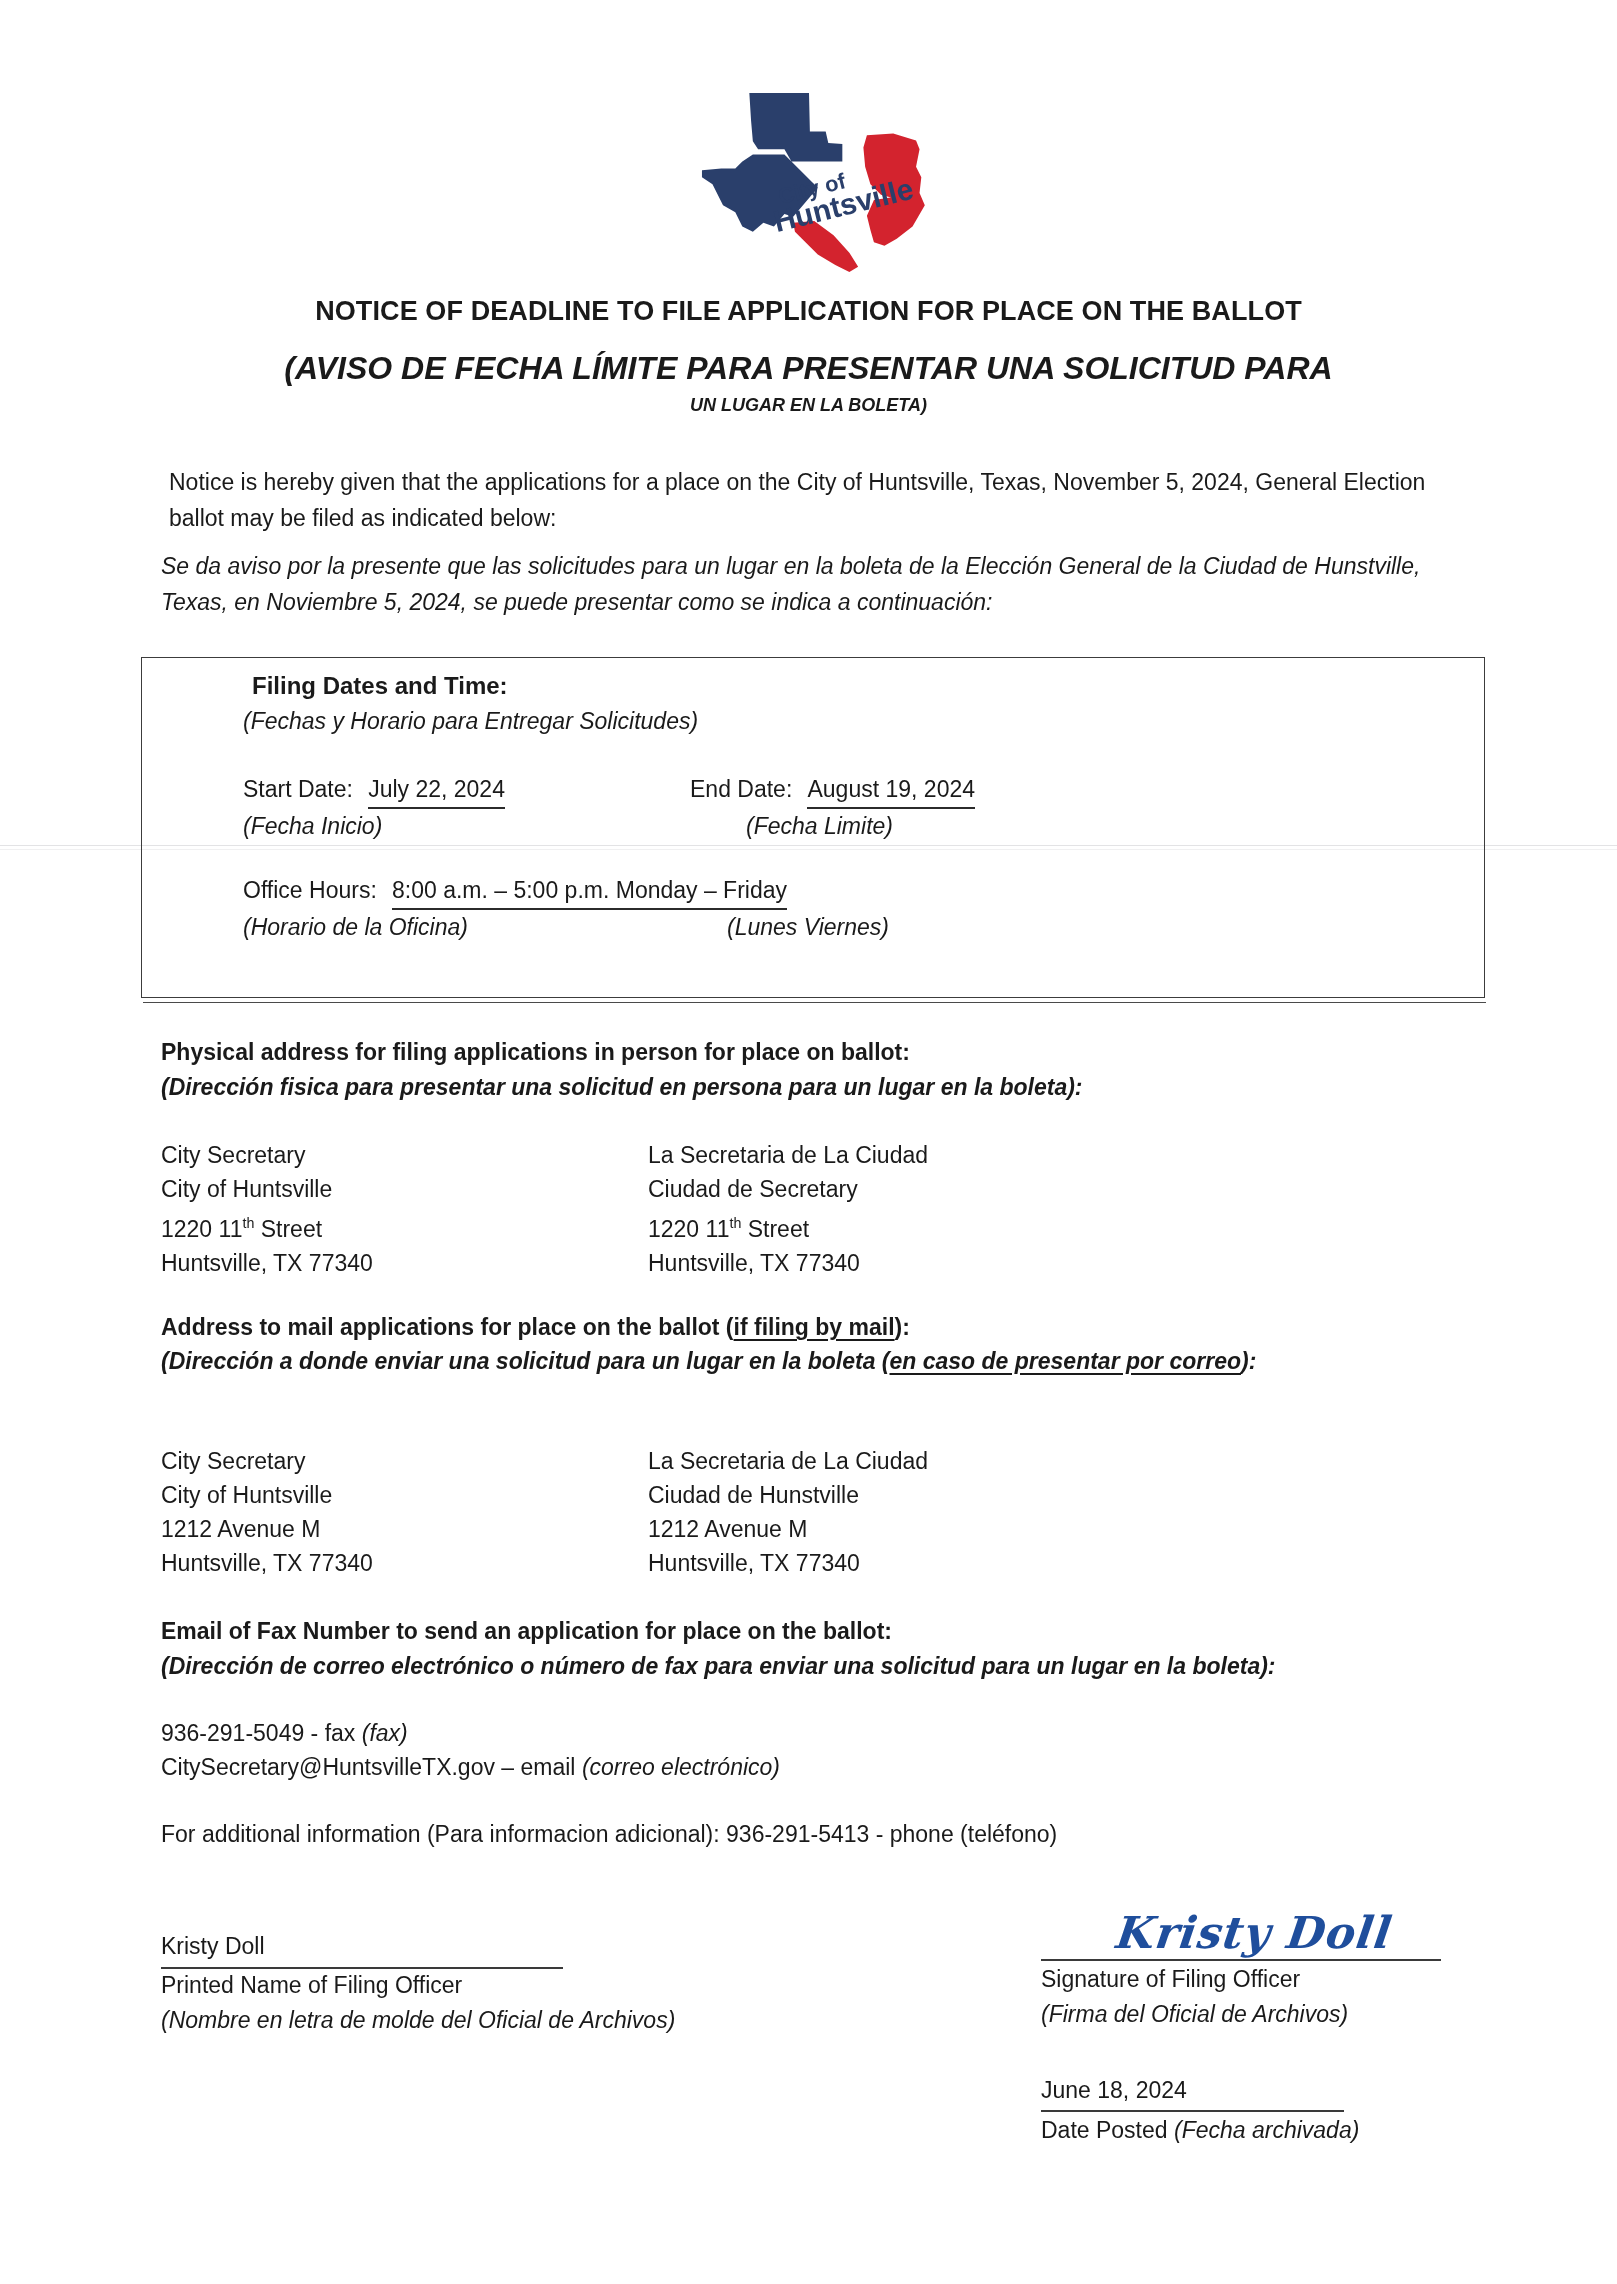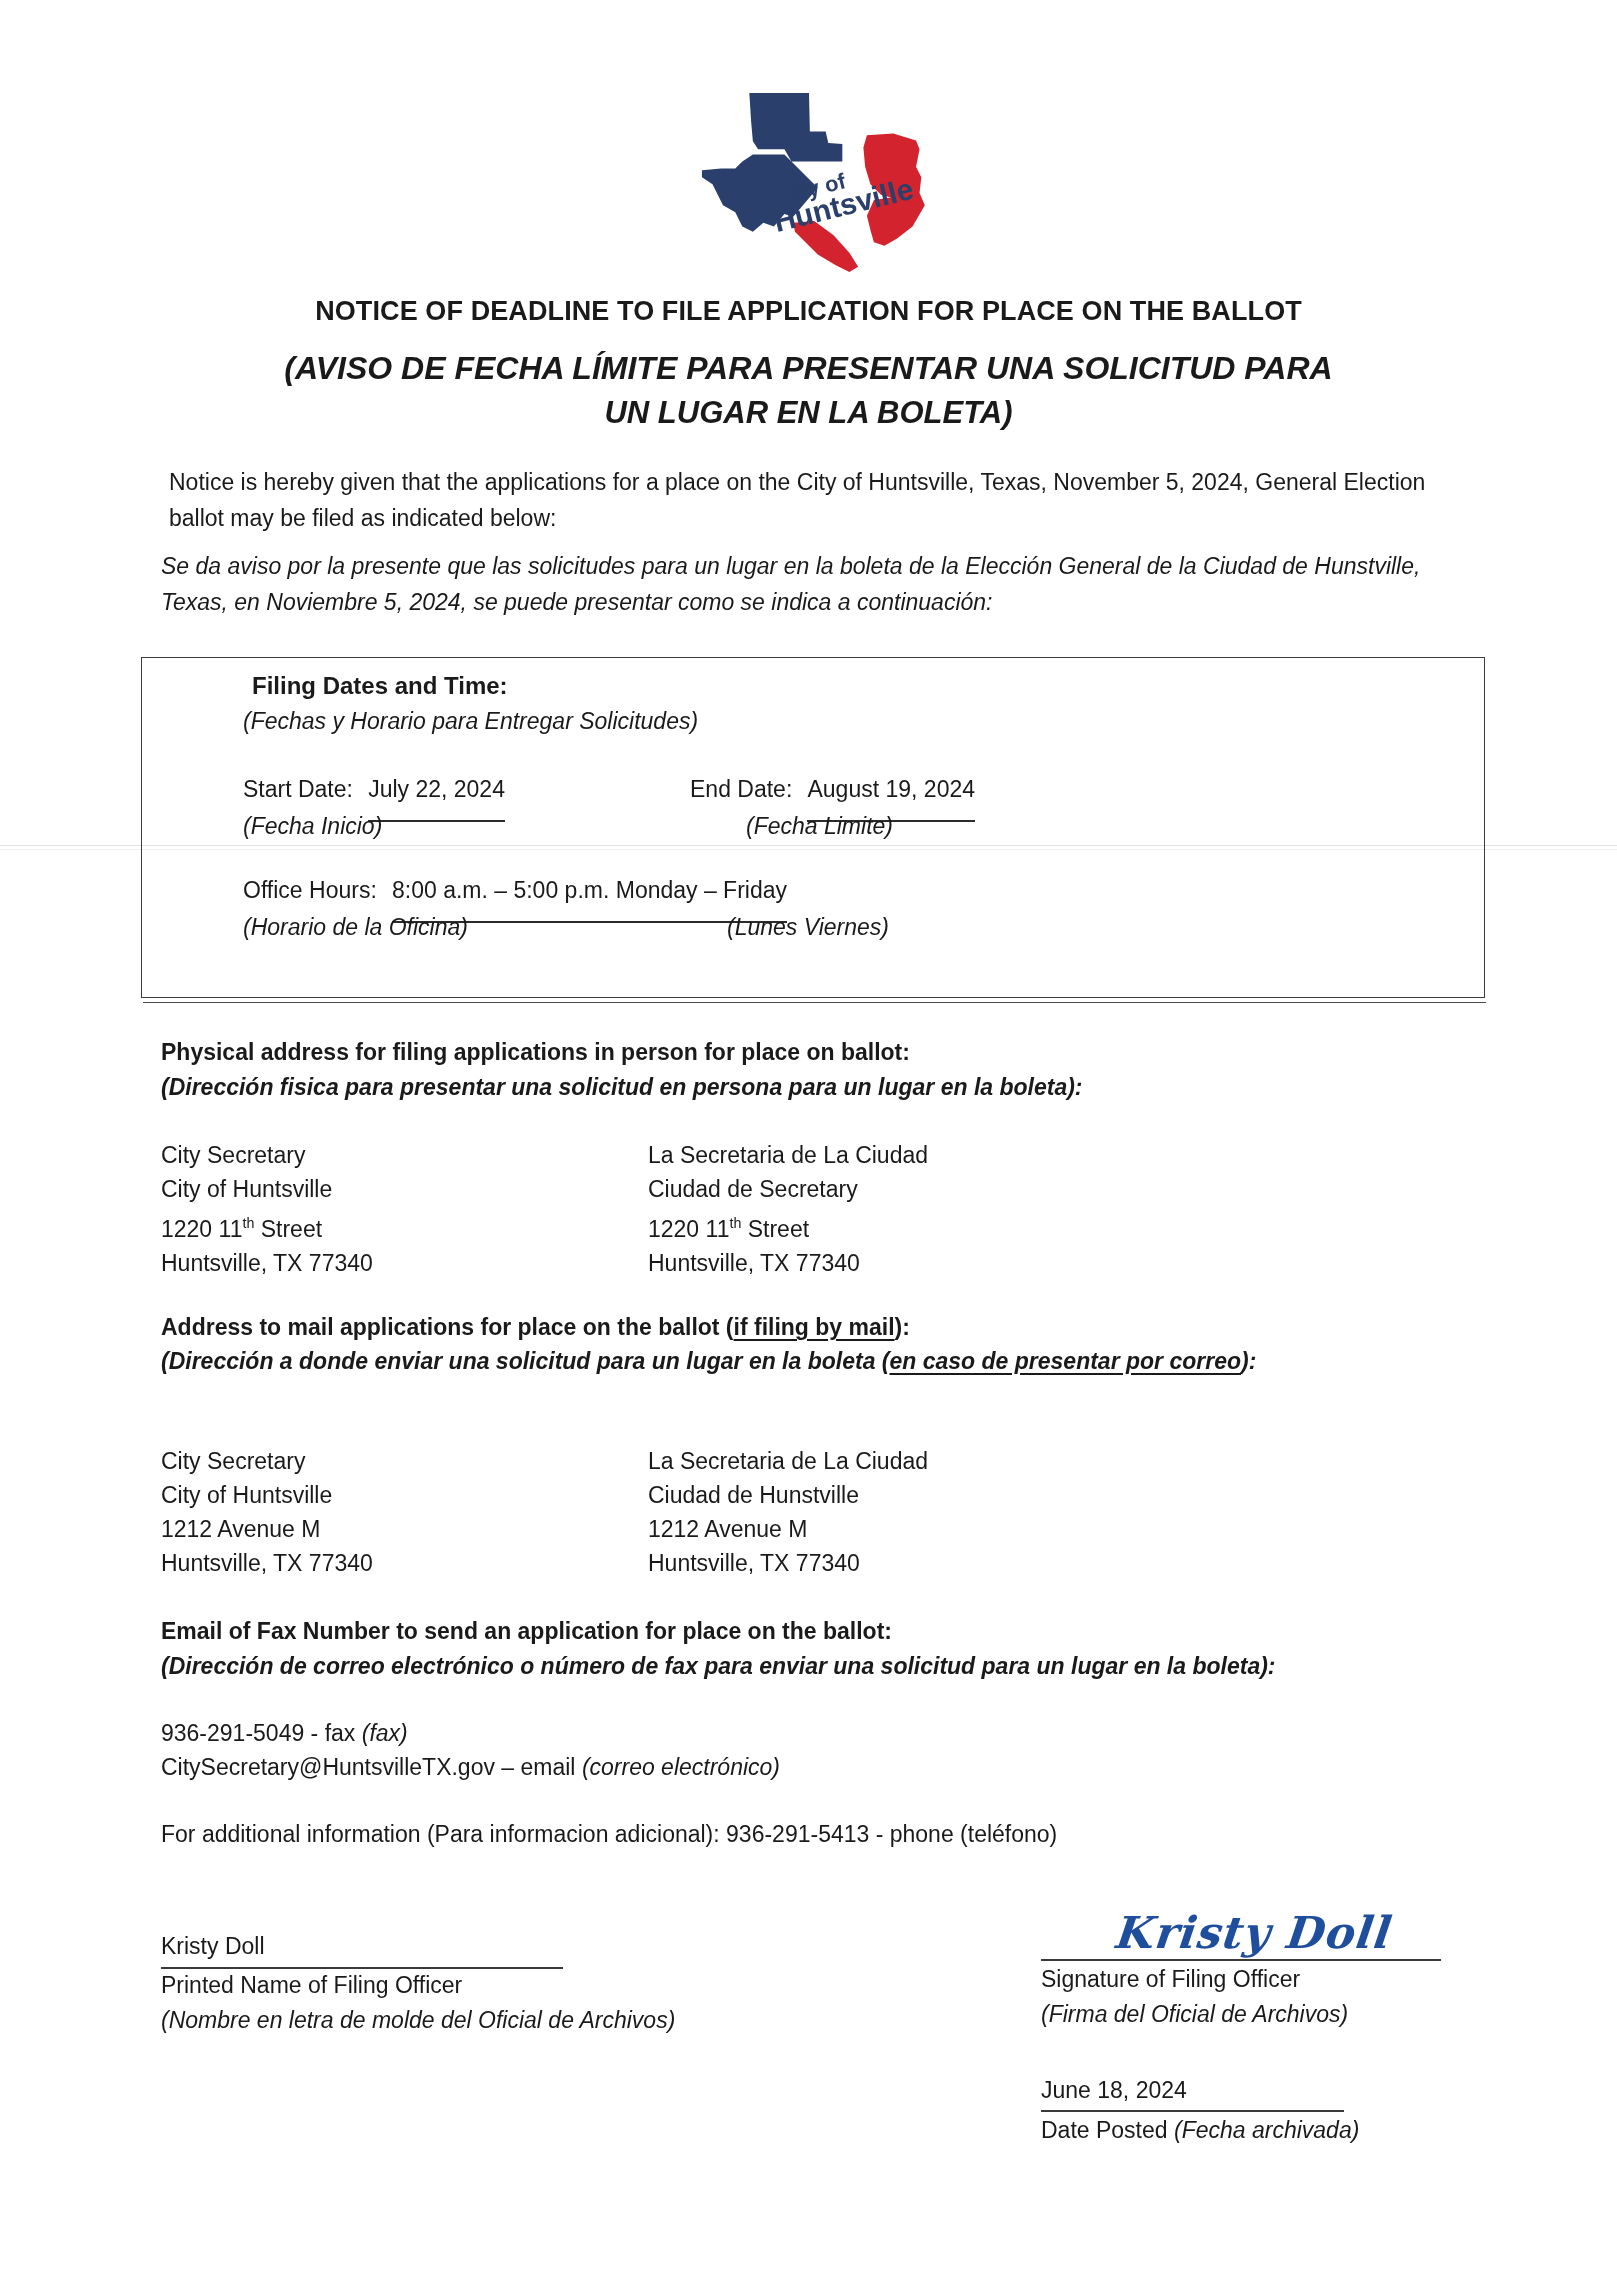--- a/index.html
+++ b/index.html
@@ -63,21 +63,21 @@
     text-align: center;
     font-size: 32px;
     font-weight: bold;
     font-style: italic;
   }
   .title-es2 {
     position: absolute;
     left: 0; top: 395px;
     width: 1617px;
     text-align: center;
-    font-size: 31px;
+    font-size: 18px;
     font-weight: bold;
     font-style: italic;
   }
 
   
   .para {
     position: absolute;
     font-size: 23px;
     line-height: 36px;
   }
@@ -111,21 +111,21 @@
   .box-end    { left: 690px; top: 776px; }
   .box-startes{ left: 243px; top: 813px;  font-style: italic; }
   .box-endes  { left: 746px; top: 813px;  font-style: italic; }
   .box-hours  { left: 243px; top: 877px; }
   .box-hourses{ left: 243px; top: 914px; font-style: italic; }
   .box-hoursesr{left: 727px; top: 914px; font-style: italic; }
 
   .u { text-decoration: underline; text-underline-offset: 3.5px; text-align: center; }
   .u-thick {
     border-bottom: 2.1px solid #2b2b2b;
-    padding-bottom: 18px;
+    padding-bottom: 5px;
   }
 
   
   .sec-head {
     position: absolute;
     font-size: 23px;
     font-weight: bold;
     line-height: 33px;
   }
   .sec-head-es {

